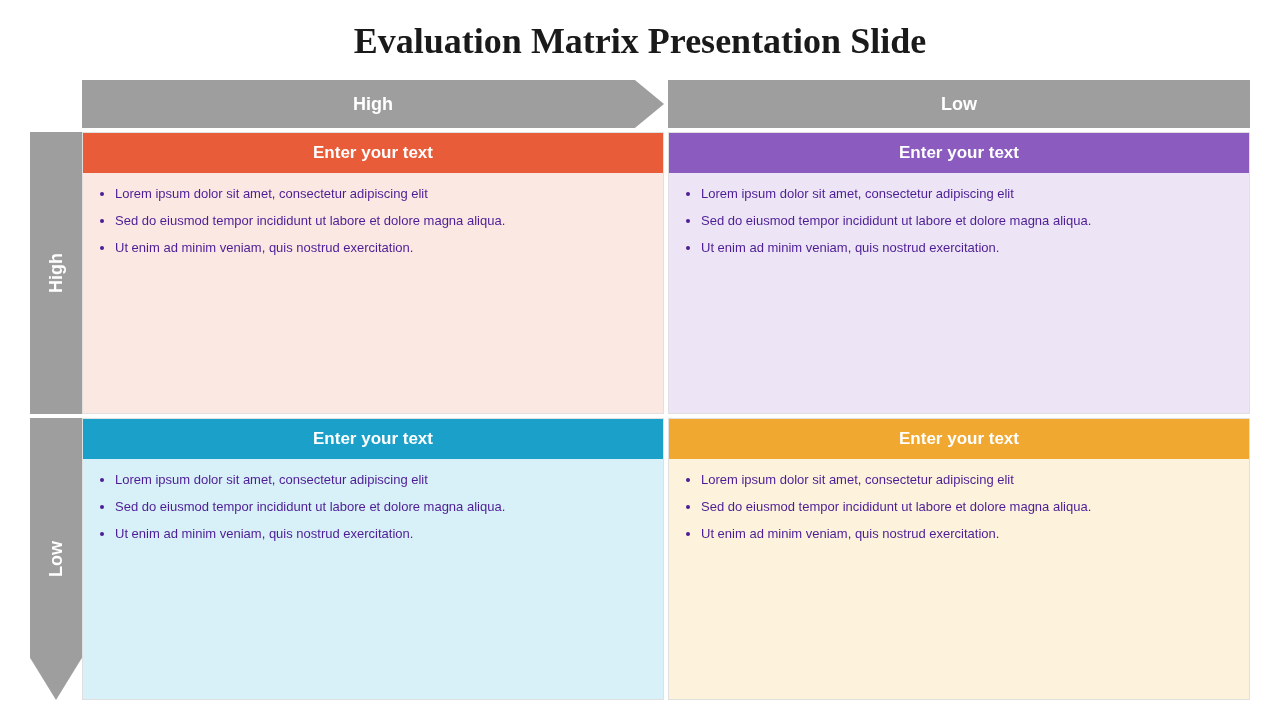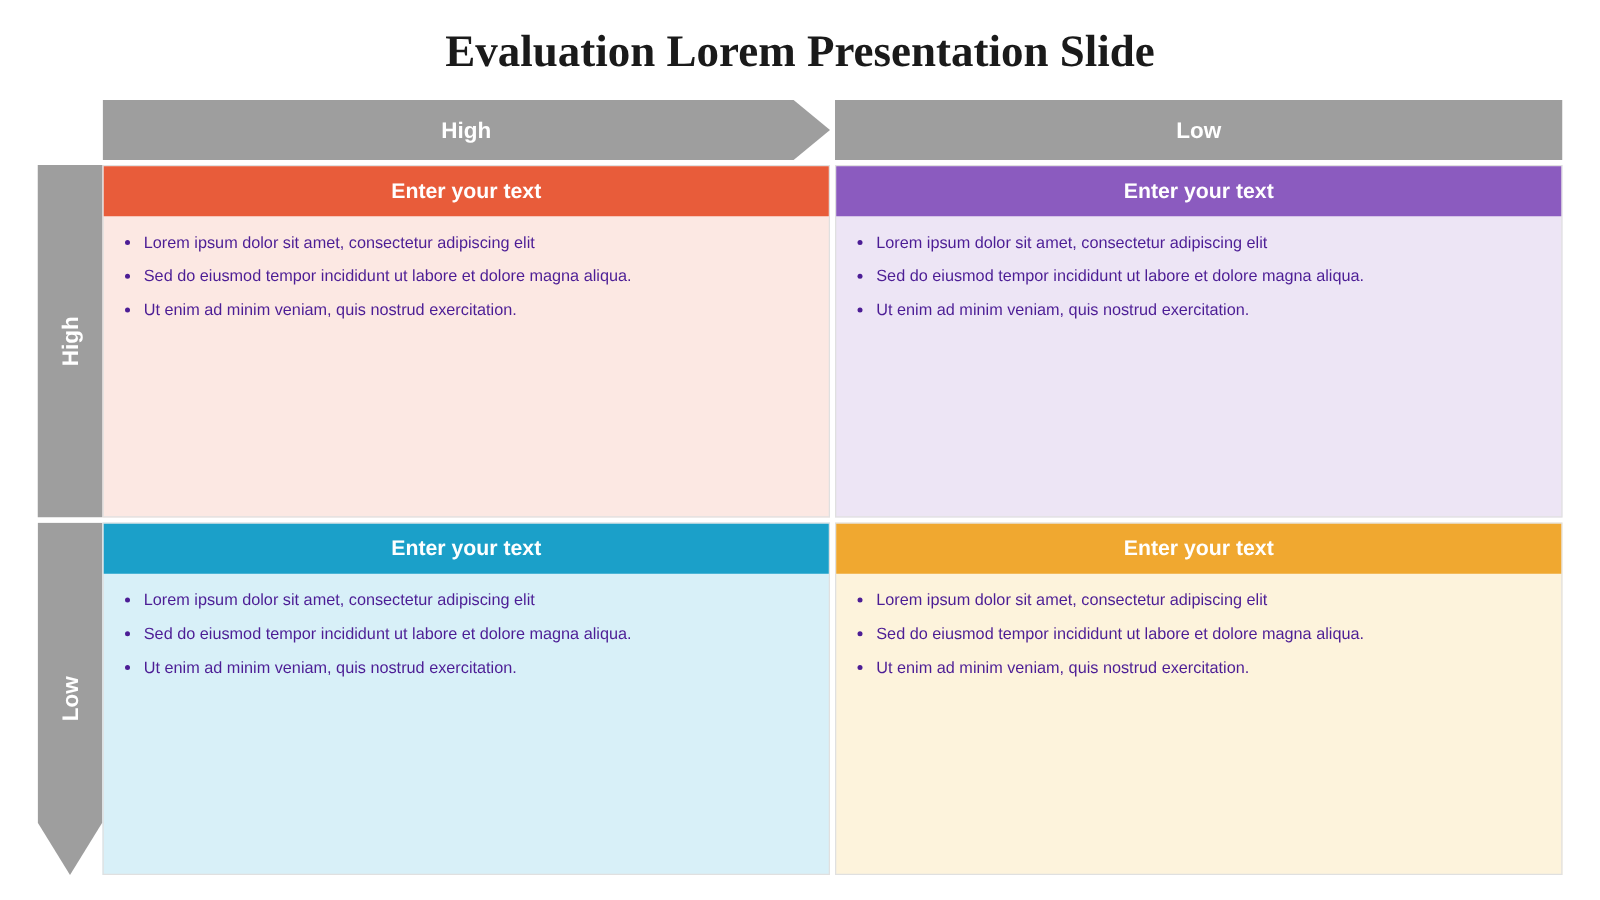--- a/index.html
+++ b/index.html
@@ -141,21 +141,21 @@
       transform: rotate(180deg);
       color: #ffffff;
       font-size: 18px;
       font-weight: 700;
     }
   </style>
 </head>
 <body>
 
 <div class="slide">
-  <h1 class="slide-title">Evaluation Lorem Presentation Slide</h1>
+  <h1 class="slide-title">Evaluation Matrix Presentation Slide</h1>
 
   <div class="matrix-container">
 
     <div class="v-axis">
 
       <div style="height:52px;"></div>
 
       <div class="v-arrow-shape v-arrow-top" style="flex:1; width:52px; display:flex; align-items:center; justify-content:center;">
         <span class="v-label">High</span>
       </div>

